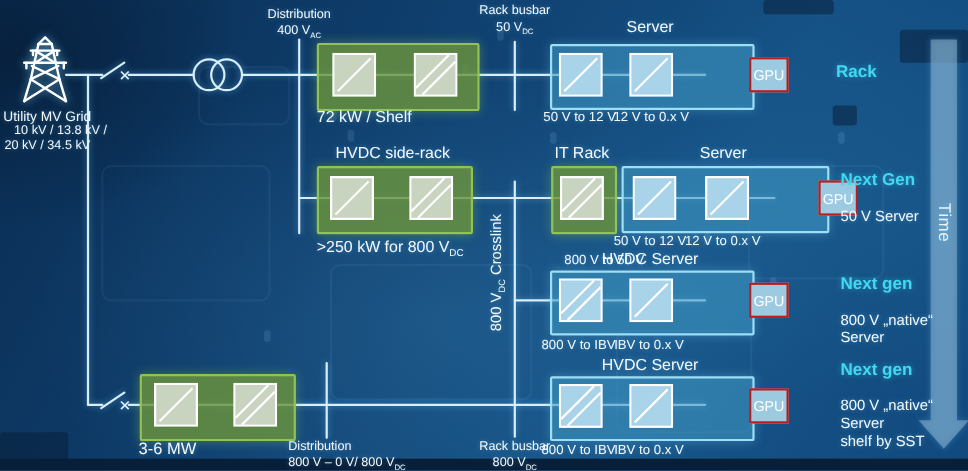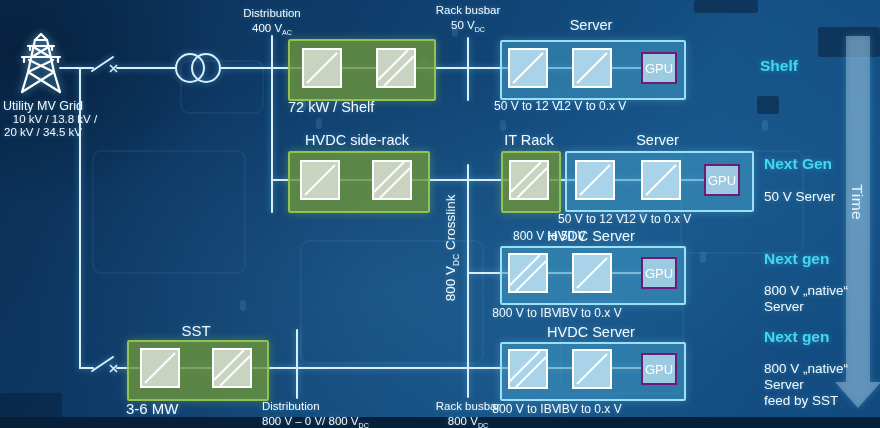--- a/index.html
+++ b/index.html
@@ -18,22 +18,22 @@
   .dot{position:absolute;width:6px;height:11px;background:rgba(165,215,248,.13);border-radius:3px;}
   .patch{position:absolute;background:rgba(9,32,60,.55);border-radius:3px;}
   .bottom-strip{position:absolute;left:0;right:0;top:417px;height:11px;background:#081f3a;}
   
   svg.wires{position:absolute;left:0;top:0;filter:drop-shadow(0 0 3px rgba(110,205,255,.55));}
   svg.tower{position:absolute;filter:drop-shadow(0 0 4px rgba(130,215,255,.65));}
   
   .gbox{position:absolute;background:rgba(106,148,60,.82);border:2px solid #93c254;border-radius:2px;box-shadow:0 0 10px rgba(150,210,90,.35);}
   .bbox{position:absolute;background:rgba(62,150,193,.60);border:2px solid #9ddff6;border-radius:2px;box-shadow:0 0 10px rgba(120,210,250,.30);}
   .cv{position:absolute;}
-  .gpu{position:absolute;width:36px;height:32px;background:#9ccbe1;border:2px solid #701a75;color:#fff;
-       font-size:13px;display:flex;align-items:center;justify-content:center;box-sizing:border-box;}
+  .gpu{position:absolute;width:36px;height:32px;background:#9ccbe1;border:2px solid #b91c1c;color:#fff;
+       font-size:13px;display:flex;align-items:center;justify-content:center;box-sizing:border-box;margin-left:40px;}
   
   .lbl{position:absolute;color:#f4faff;font-size:12px;line-height:1.2;white-space:nowrap;
        text-shadow:0 0 5px rgba(130,215,255,.40);}
   .ctr{text-align:center;}
   .t14{font-size:14.5px;}
   .t11{font-size:11.5px;line-height:1.3;white-space:normal;}
   .era{font-size:15.5px;font-weight:bold;color:#41d8f2;text-shadow:0 0 6px rgba(65,216,242,.45);}
   .era-sub{font-size:13.5px;margin-top:15px;}
   sub{font-size:.62em;}
   .rot-ccw{transform:rotate(-90deg);font-size:13.5px;text-align:center;}
@@ -205,53 +205,55 @@
     <span>Rack busbar</span><br>
     <span>50 V</span><sub>DC</sub>
   </div>
 
   <div class="lbl ctr t14" style="left:500px;top:17px;width:182px;">Server</div>
   <div class="lbl t14" style="left:288px;top:99px;">72 kW / Shelf</div>
   <div class="lbl" style="left:487px;top:99px;width:80px;text-align:center;">50 V to 12 V</div>
   <div class="lbl" style="left:552px;top:99px;width:80px;text-align:center;">12 V to 0.x V</div>
 
   <div class="lbl ctr t14" style="left:288px;top:132px;width:138px;">HVDC side-rack</div>
+  <div class="lbl t14" style="left:288px;top:217px;">
+    <span>&gt;250 kW for 800 V</span><sub>DC</sub>
+  </div>
   <div class="lbl ctr t14" style="left:494px;top:132px;width:70px;">IT Rack</div>
   <div class="lbl ctr t14" style="left:565px;top:132px;width:185px;">Server</div>
   <div class="lbl" style="left:513px;top:212px;width:86px;margin-top:17px;">800 V to 50 V</div>
   <div class="lbl" style="left:551px;top:212px;width:80px;text-align:center;">50 V to 12 V</div>
   <div class="lbl" style="left:617px;top:212px;width:80px;text-align:center;">12 V to 0.x V</div>
 
   <div class="lbl ctr t14" style="left:500px;top:228px;width:182px;">HVDC Server</div>
   <div class="lbl" style="left:486px;top:306px;width:80px;text-align:center;">800 V to IBV</div>
   <div class="lbl" style="left:550px;top:306px;width:80px;text-align:center;">IBV to 0.x V</div>
 
-  <div class="lbl ctr" style="left:127px;top:322px;width:138px;font-size:15px;">SST</div>
   <div class="lbl" style="left:126px;top:400px;font-size:15px;">3-6 MW</div>
   <div class="lbl t11" style="left:262px;top:399px;width:110px;">
     <span>Distribution</span><br>
     <span>800 V – 0 V/ 800 V</span><sub>DC</sub>
   </div>
   <div class="lbl ctr t11" style="left:423px;top:399px;width:90px;">
     <span>Rack busbar</span><br>
     <span>800 V</span><sub>DC</sub>
   </div>
   <div class="lbl ctr t14" style="left:500px;top:324px;width:182px;">HVDC Server</div>
   <div class="lbl" style="left:486px;top:402px;width:80px;text-align:center;">800 V to IBV</div>
   <div class="lbl" style="left:550px;top:402px;width:80px;text-align:center;">IBV to 0.x V</div>
 
   <div class="lbl rot-ccw" style="left:377px;top:239px;width:150px;">
     <span>800 V</span><sub>DC</sub><span> Crosslink</span>
   </div>
 
-  <div class="lbl era" style="left:760px;top:57px;">Shelf</div>
+  <div class="lbl era" style="left:760px;top:57px;">Rack</div>
   <div class="lbl era" style="left:764px;top:155px;">Next Gen</div>
   <div class="lbl era-sub" style="left:764px;top:174px;">50 V Server</div>
   <div class="lbl era" style="left:764px;top:250px;">Next gen</div>
   <div class="lbl era-sub" style="left:764px;top:268px;">800 V „native“</div>
   <div class="lbl era-sub" style="left:764px;top:284px;">Server</div>
   <div class="lbl era" style="left:764px;top:328px;">Next gen</div>
   <div class="lbl era-sub" style="left:764px;top:346px;">800 V „native“</div>
   <div class="lbl era-sub" style="left:764px;top:362px;">Server</div>
-  <div class="lbl era-sub" style="left:764px;top:378px;">feed by SST</div>
+  <div class="lbl era-sub" style="left:764px;top:378px;">shelf by SST</div>
   <div class="lbl rot-cw" style="left:822px;top:193px;width:70px;">Time</div>
 
 </div>
 
 </body></html>

